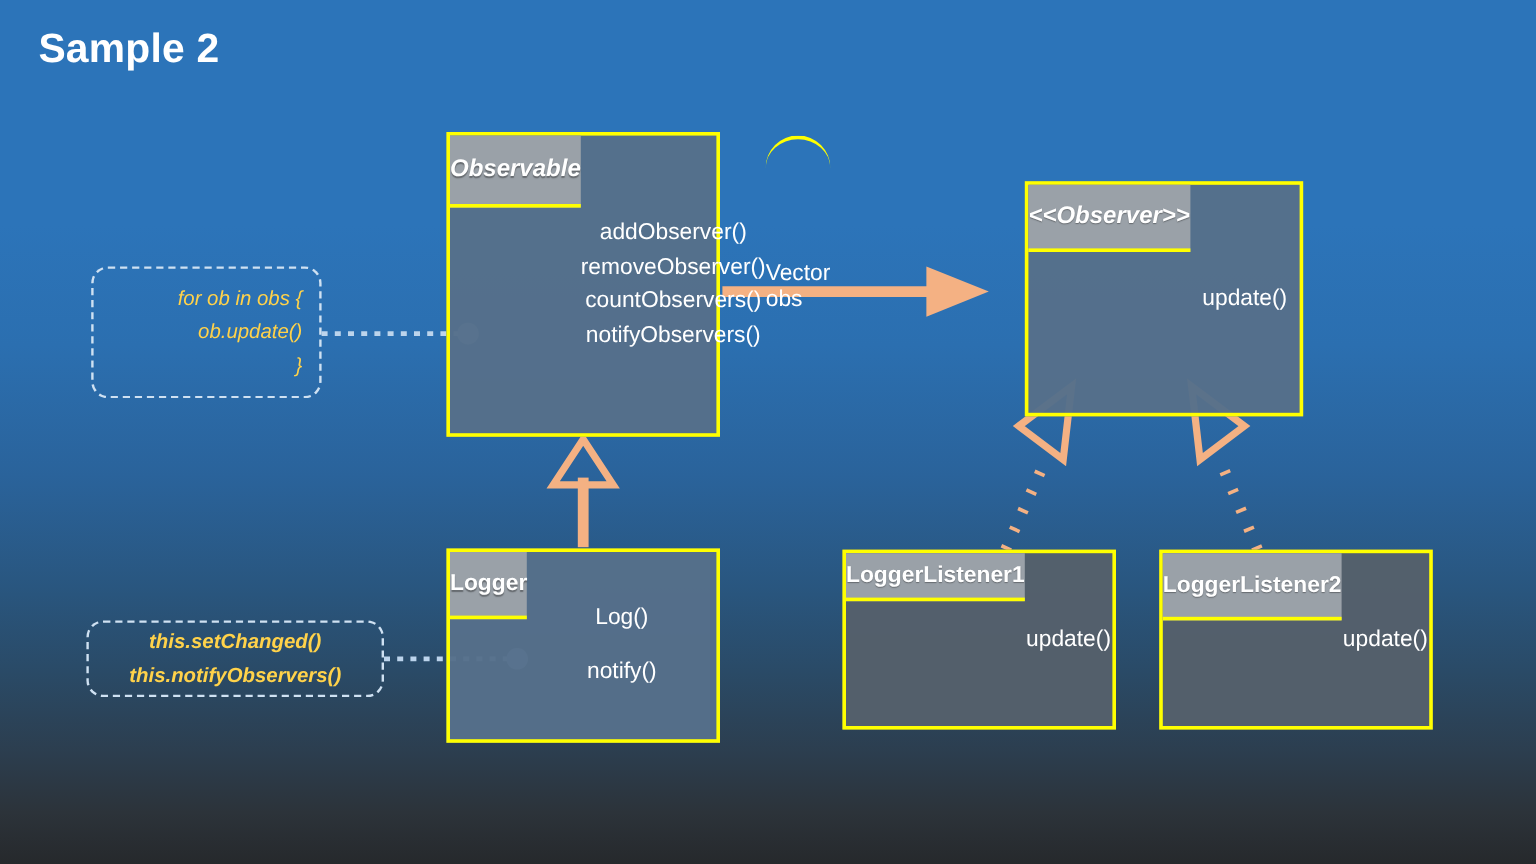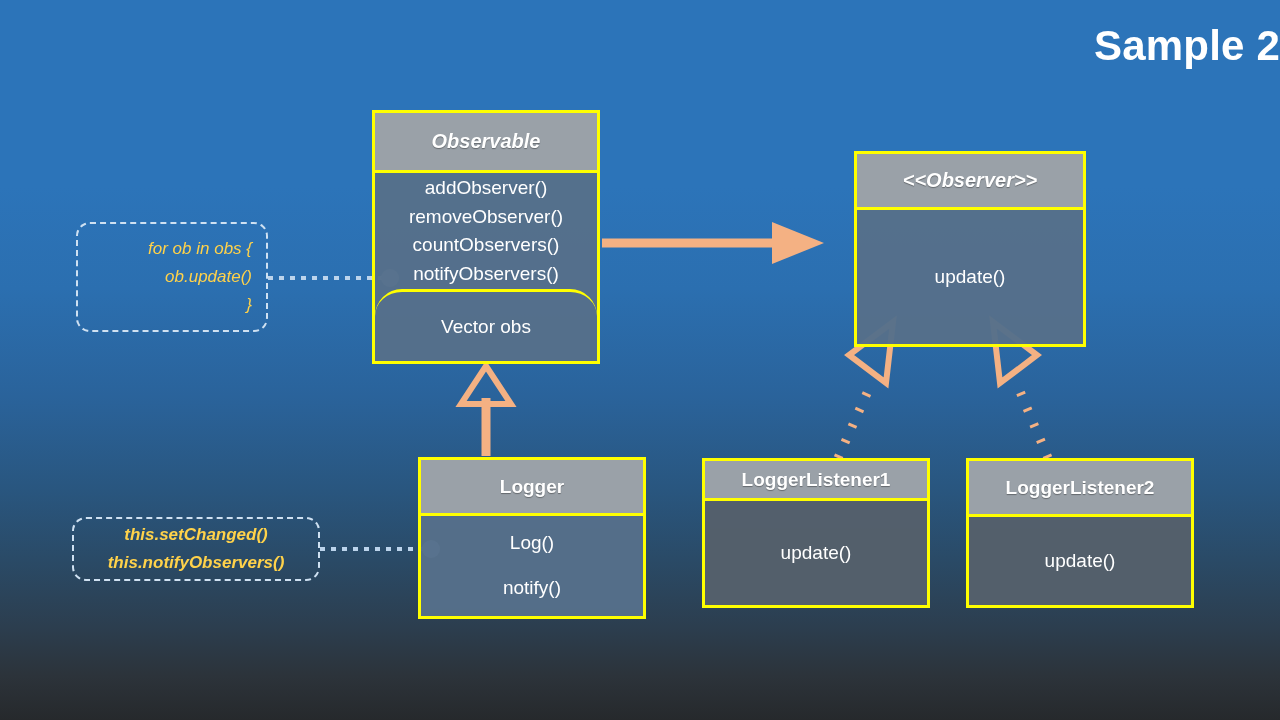--- a/index.html
+++ b/index.html
@@ -11,30 +11,30 @@
         #2a639b 55%, #29567f 68%, #2a4a66 78%,
         #2c3e4f 87%, #2c333a 94%, #26292c 100%);
     position:relative;
   }
 
   #stage { position:absolute; inset:0; }
 
   
   .title {
     position:absolute; left:0; top:22px; width:1280px;
-    text-align:right; color:#ffffff;
-    font-size:42px; font-weight:bold; letter-spacing:.2px;
+    text-align:left; color:#ffffff;
+    font-size:34px; font-weight:bold; letter-spacing:.2px;padding-left:32px;
   }
 
   
   .uml {
     position:absolute;
     border:3px solid #ffff00;
     background:rgba(86,112,138,.97);
-    display:flex; flex-direction:column;
+    display:flex; flex-direction:row;
   }
   .uml.dim { background:rgba(85,96,107,.97); }
 
   .uml-head {
     background:#9aa1a8;
     border-bottom:3px solid #ffff00;
     color:#ffffff;
     display:flex; align-items:center; justify-content:center;
     font-size:19px; font-weight:bold;
     text-shadow:0 1px 1px rgba(0,0,0,.35);
@@ -124,21 +124,21 @@
     <div class="uml-sect" style="flex:1;border-radius:27px;">Vector obs</div>
   </div>
 
   <div class="uml" style="left:822px; top:151px; width:232px; height:196px;margin-left:32px;">
     <div class="uml-head italic" style="height:56px;">&lt;&lt;Observer&gt;&gt;</div>
     <div class="uml-body">
       <span class="m">update()</span>
     </div>
   </div>
 
-  <div class="uml" style="left:372px; top:457px; width:228px; height:162px;margin-left:46px;">
+  <div class="uml" style="left:372px; top:457px; width:228px; height:162px;">
     <div class="uml-head" style="height:56px;">Logger</div>
     <div class="uml-body spaced">
       <span class="m">Log()</span>
       <span class="m">notify()</span>
     </div>
   </div>
 
   <div class="uml dim" style="left:702px; top:458px; width:228px; height:150px;">
     <div class="uml-head" style="height:40px;">LoggerListener1</div>
     <div class="uml-body">

